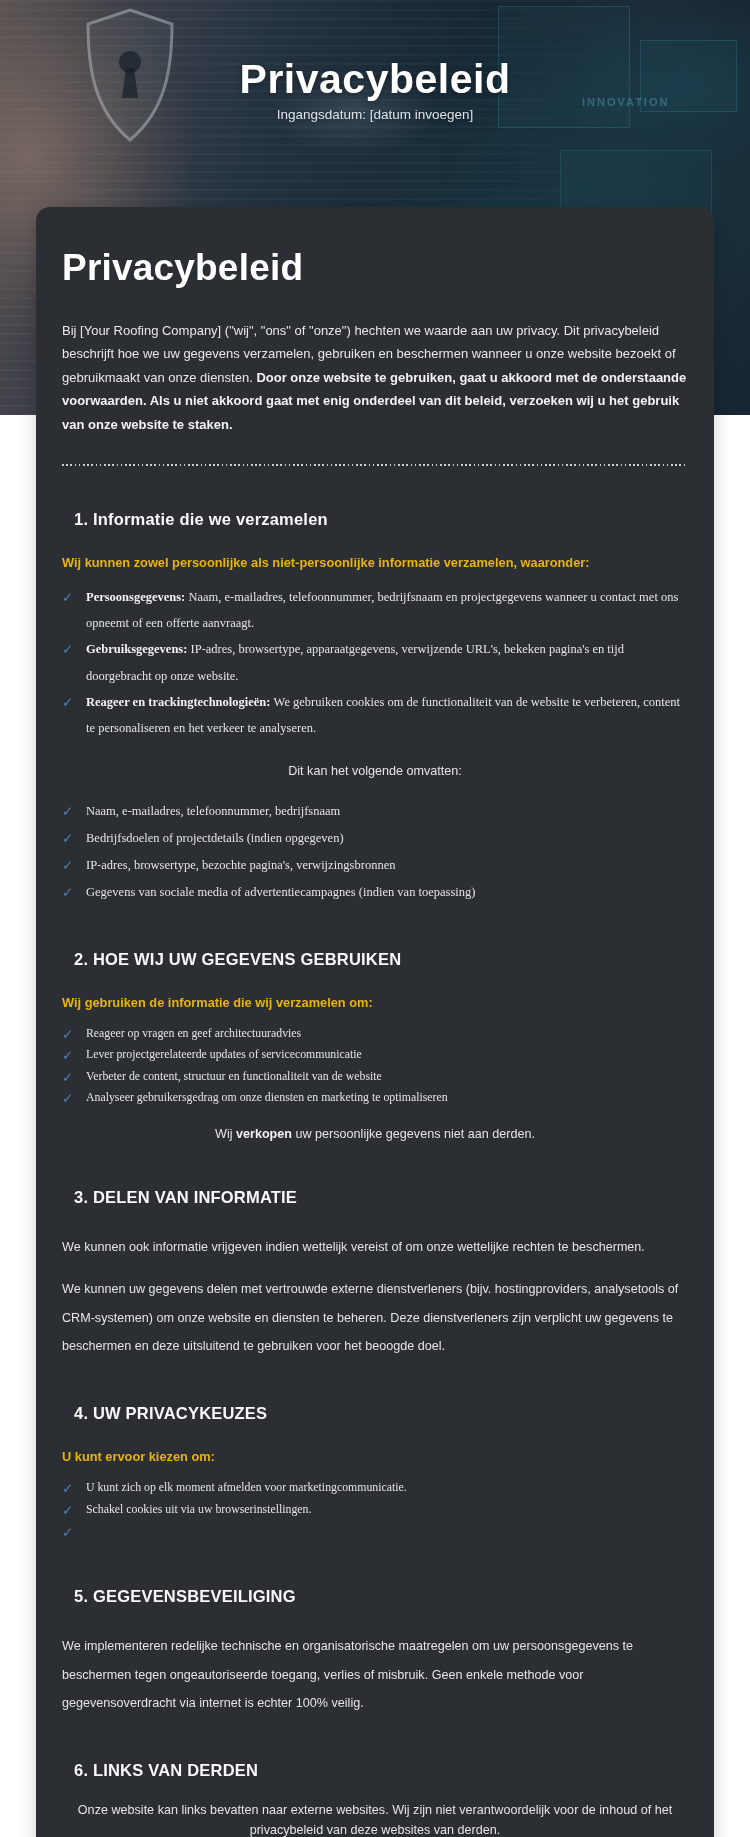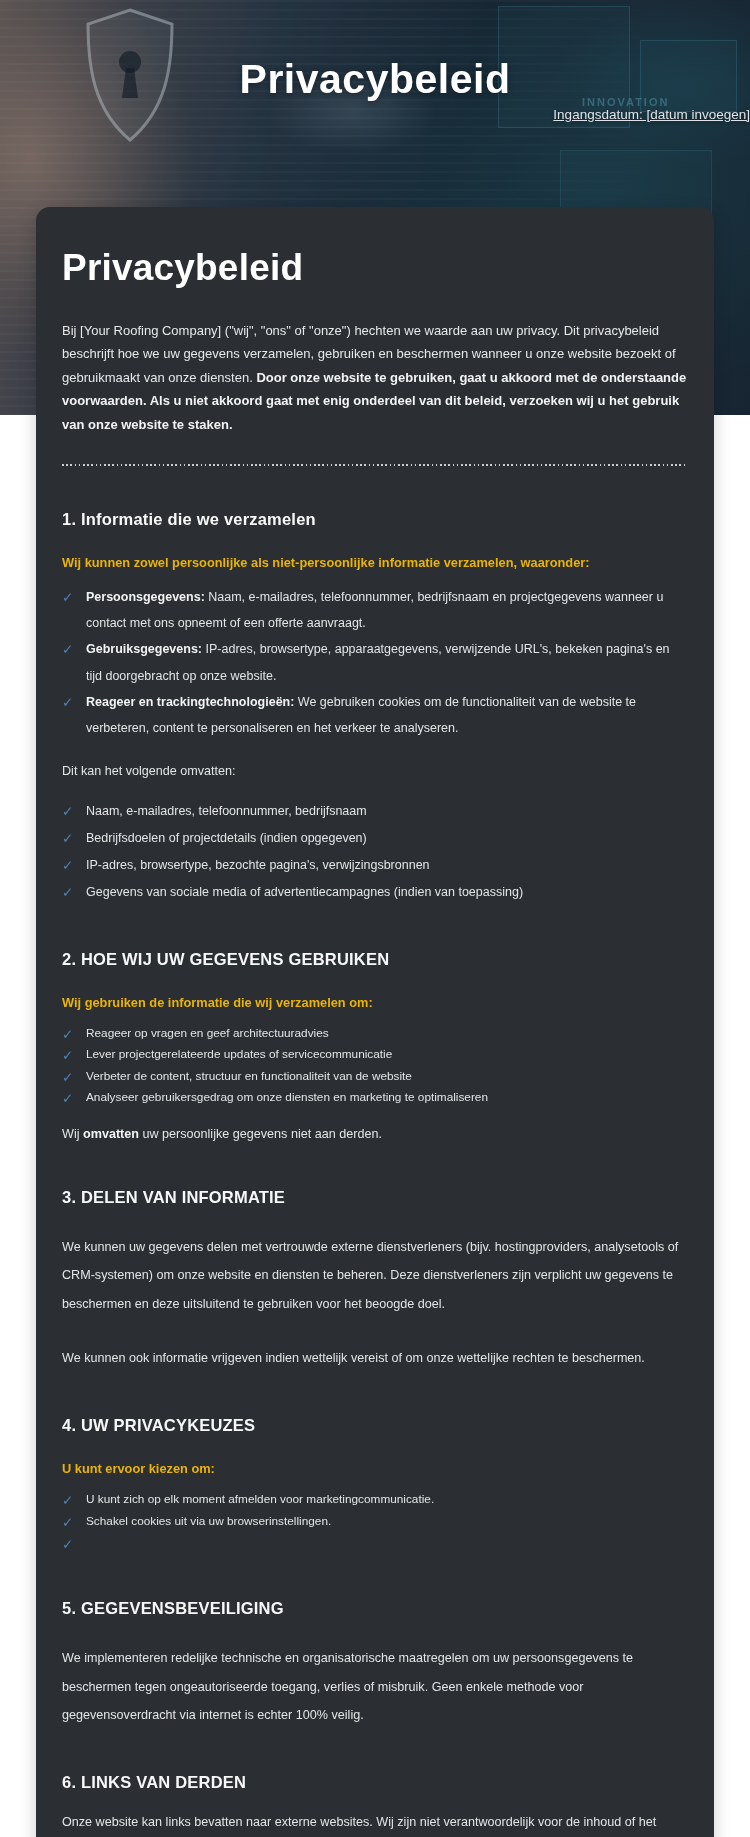--- a/index.html
+++ b/index.html
@@ -24,45 +24,45 @@
   .tr2{left:640px;top:40px;width:95px;height:70px;}
   .tr3{left:560px;top:150px;width:150px;height:95px;border-color:rgba(90,215,230,.16);}
   .tr4{left:460px;top:230px;width:80px;height:60px;}
   .tr5{left:330px;top:300px;width:190px;height:80px;border-color:rgba(90,215,230,.14);}
   .hero-photo-label{position:absolute;left:582px;top:96px;font-size:11px;letter-spacing:2px;
     color:rgba(120,220,235,.45);font-weight:700;text-align:center;}
   .shield{position:absolute;left:82px;top:6px;}
   .hero-overlay{position:absolute;inset:0;background:rgba(16,24,34,.28);}
   .hero-title{position:absolute;left:0;right:0;top:56px;text-align:center;color:#ffffff;
     font-size:41px;font-weight:700;letter-spacing:.5px;text-shadow:0 1px 6px rgba(0,0,0,.35);}
-  .hero-subtitle{position:absolute;left:0;right:0;top:107px;text-align:right;color:#dfe3e7;
-    font-size:13.5px;text-shadow:0 1px 4px rgba(0,0,0,.4);text-decoration:underline;}
+  .hero-subtitle{position:absolute;left:0;right:0;top:107px;text-align:center;color:#dfe3e7;
+    font-size:13.5px;text-shadow:0 1px 4px rgba(0,0,0,.4);}
 
   
   .card{position:relative;margin:-208px 36px 37px;background:#2b2e32;border-radius:14px;
     padding:36px 26px 46px;color:#e6e8ea;box-shadow:0 6px 18px rgba(0,0,0,.18);}
   .card h1{margin:4px 0 30px;font-size:37px;font-weight:700;color:#ffffff;letter-spacing:.2px;}
   .intro{font-size:13px;line-height:1.8;margin:0 0 8px;color:#e6e8ea;}
   .intro .b{font-weight:700;color:#f2f3f4;}
   .divider{height:2px;margin:28px 0 6px;
     background:repeating-linear-gradient(90deg,#c9ced3 0 1.6px, transparent 1.6px 4.2px);}
 
   section{margin-top:44px;}
-  .sec-h{font-size:16.5px;font-weight:700;color:#f7f8f9;margin:0 0 26px;letter-spacing:.2px;}
+  .sec-h{font-size:16.5px;font-weight:700;color:#f7f8f9;margin:0 12px 26px;letter-spacing:.2px;}
   .lead{font-size:12.8px;font-weight:700;color:#eab308;margin:0 0 14px;}
   .para{font-size:12.6px;line-height:2.25;margin:14px 0 0;color:#e3e5e7;}
-  .para-tight{font-size:12.6px;line-height:1.6;margin:10px 0 0;color:#e3e5e7;}
+  .para-tight{font-size:12.6px;line-height:1.6;margin:10px 0 0;color:#e3e5e7;text-align:center;}
   .b{font-weight:700;color:#f2f3f4;}
 
   ul.checklist{list-style:none;margin:6px 0 0;padding:0;}
   ul.checklist li{display:flex;align-items:flex-start;font-size:12.5px;line-height:2.1;color:#e3e5e7;}
   ul.checklist .check{flex:0 0 24px;color:#4d80b3;font-weight:700;font-size:13.5px;line-height:2.0;}
   ul.checklist.tight li{font-size:11.8px;line-height:1.68;}
   ul.checklist.tight .check{line-height:1.6;}
-  .li-text{flex:1;}
+  .li-text{flex:1;font-family:Liberation Serif, serif;}
 </style>
 </head>
 <body>
 
 <div class="hero">
   <div class="scanlines"></div>
   <div class="glow"></div>
   <div class="tech-rect tr1"></div>
   <div class="tech-rect tr2"></div>
   <div class="tech-rect tr3"></div>
@@ -139,27 +139,27 @@
         </li>
       <li>
           <span class="check">✓</span>
           <span class="li-text">Verbeter de content, structuur en functionaliteit van de website</span>
         </li>
       <li>
           <span class="check">✓</span>
           <span class="li-text">Analyseer gebruikersgedrag om onze diensten en marketing te optimaliseren</span>
         </li>
     </ul>
-    <p class="para-tight" style="margin-top:14px;"><span>Wij </span><span class="b">omvatten</span><span> uw persoonlijke gegevens niet aan derden.</span></p>
+    <p class="para-tight" style="margin-top:14px;"><span>Wij </span><span class="b">verkopen</span><span> uw persoonlijke gegevens niet aan derden.</span></p>
   </section>
 
   <section>
     <h2 class="sec-h">3. DELEN VAN INFORMATIE</h2>
+    <p class="para" style="margin-top:26px;">We kunnen ook informatie vrijgeven indien wettelijk vereist of om onze wettelijke rechten te beschermen.</p>
     <p class="para">We kunnen uw gegevens delen met vertrouwde externe dienstverleners (bijv. hostingproviders, analysetools of CRM-systemen) om onze website en diensten te beheren. Deze dienstverleners zijn verplicht uw gegevens te beschermen en deze uitsluitend te gebruiken voor het beoogde doel.</p>
-    <p class="para" style="margin-top:26px;">We kunnen ook informatie vrijgeven indien wettelijk vereist of om onze wettelijke rechten te beschermen.</p>
   </section>
 
   <section>
     <h2 class="sec-h">4. UW PRIVACYKEUZES</h2>
     <p class="lead">U kunt ervoor kiezen om:</p>
     <ul class="checklist tight">
       <li>
           <span class="check">✓</span>
           <span class="li-text">U kunt zich op elk moment afmelden voor marketingcommunicatie.</span>
         </li>

